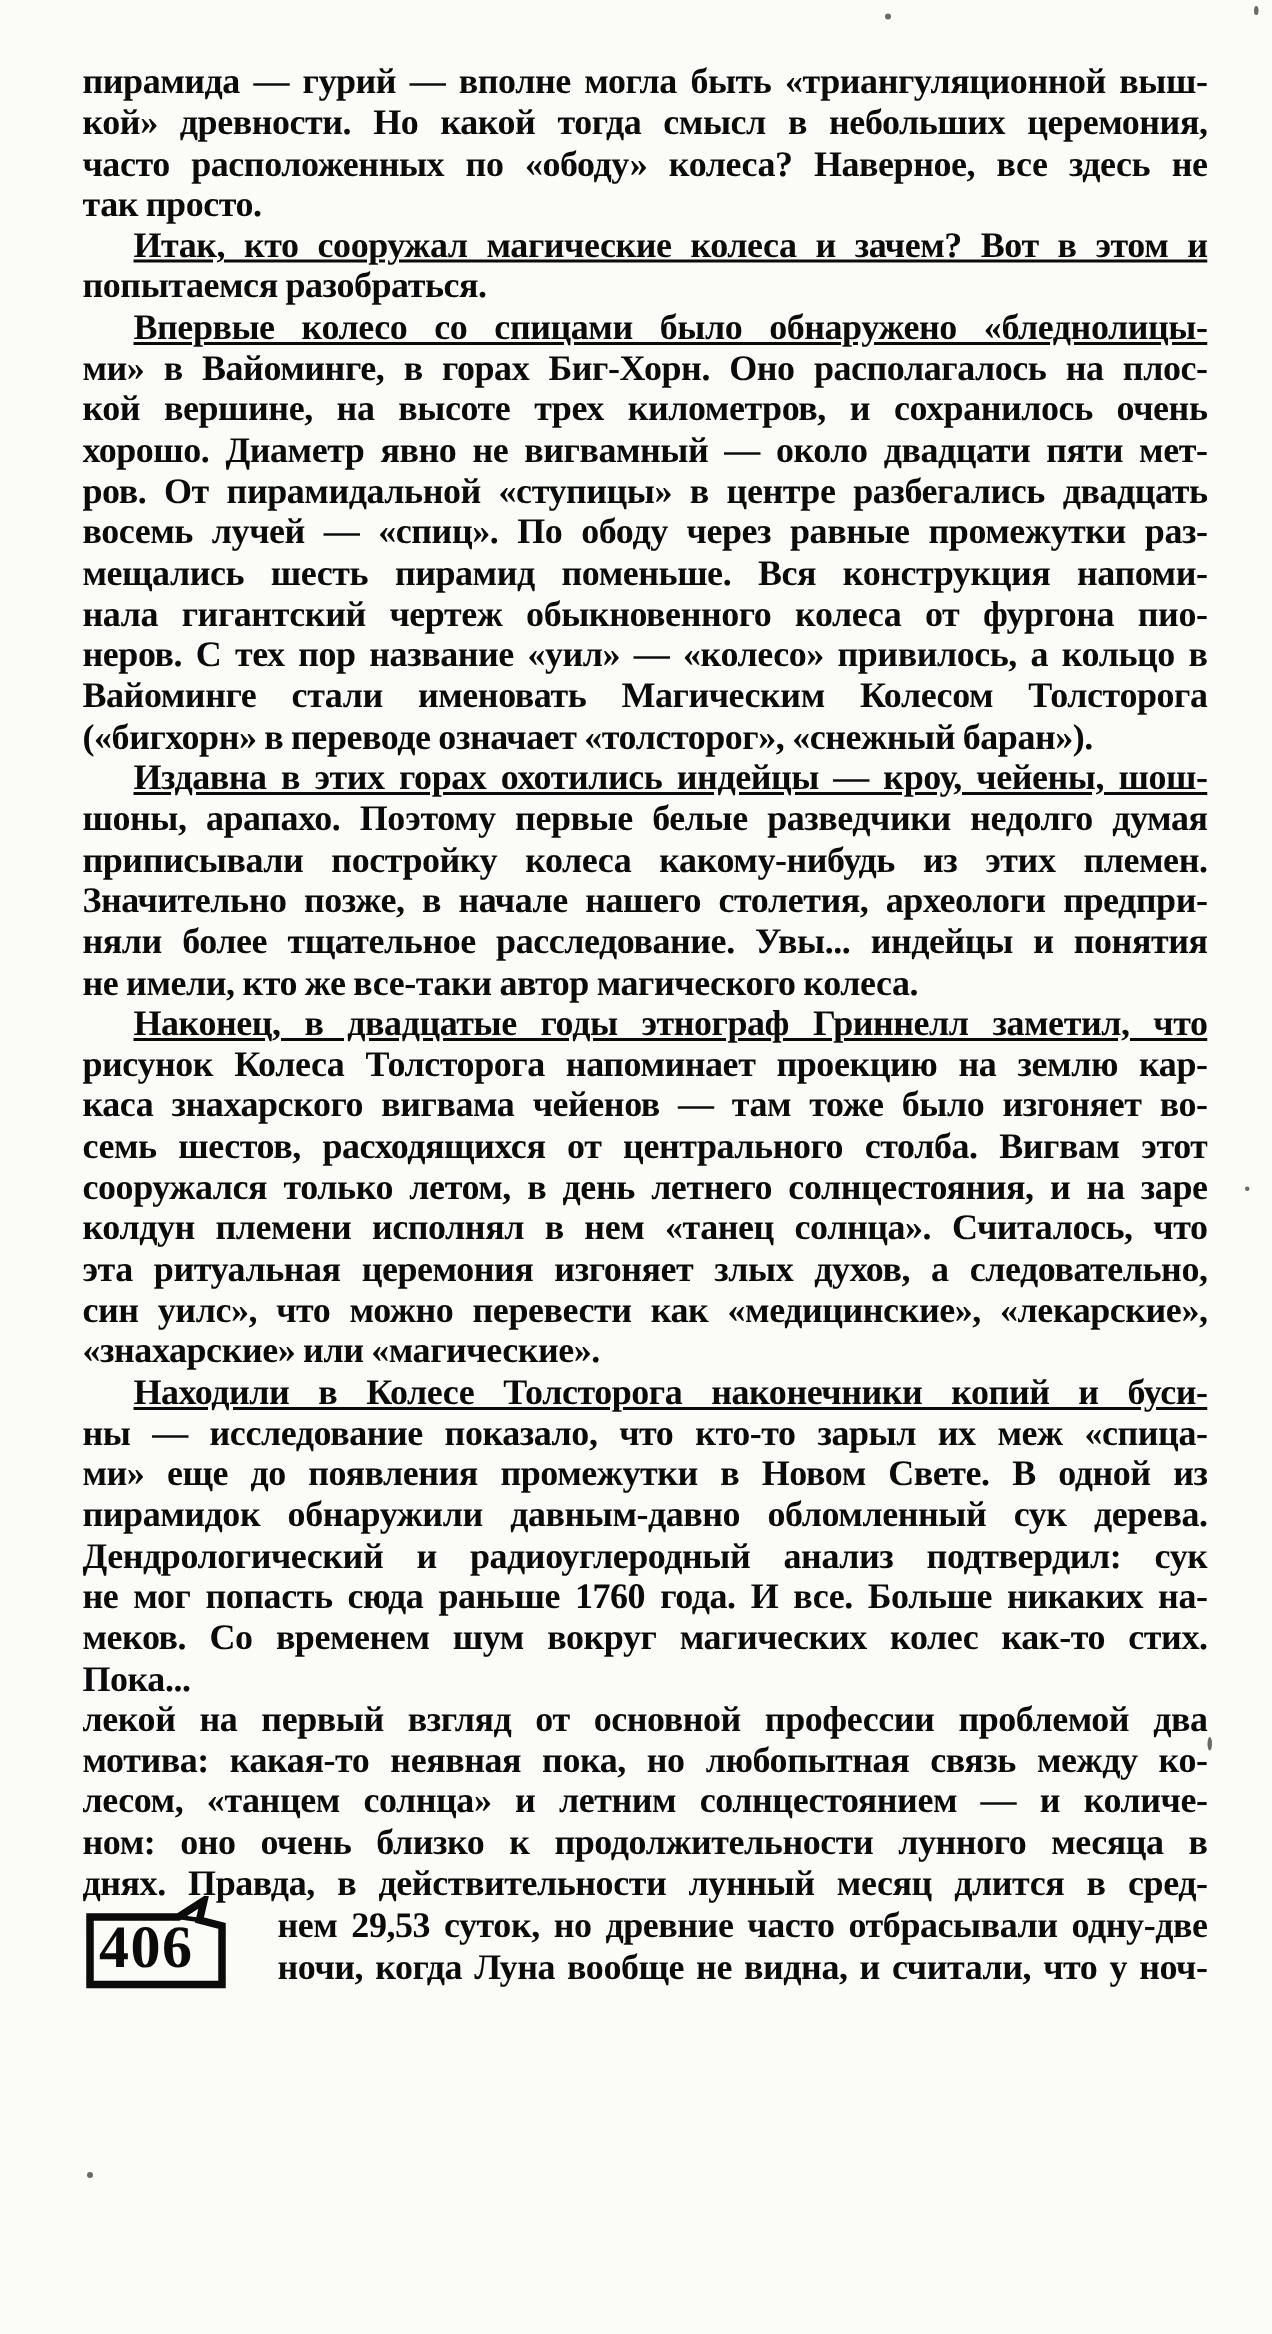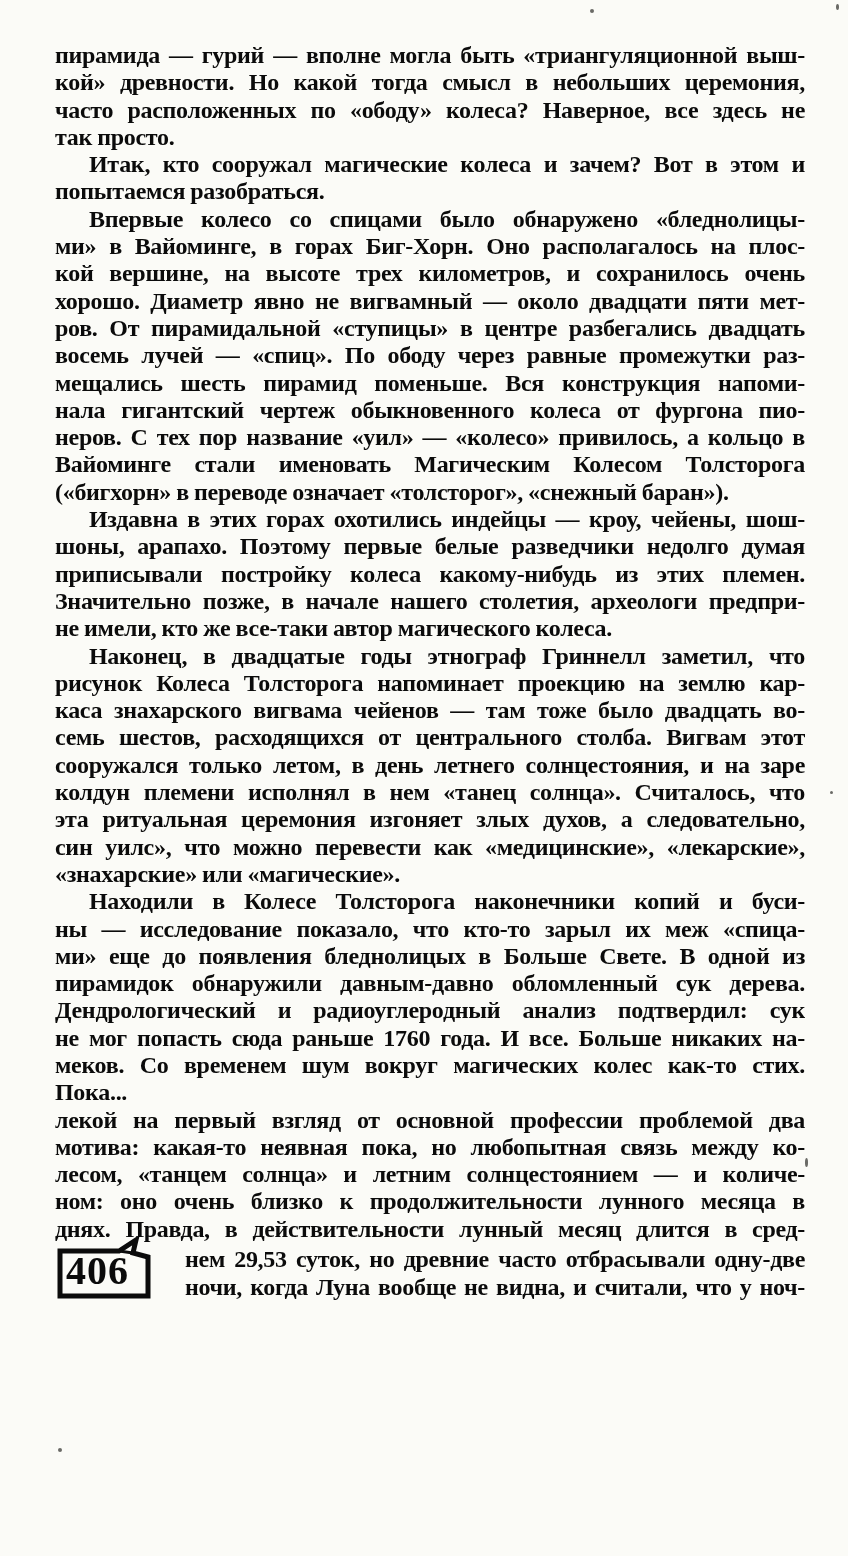--- a/index.html
+++ b/index.html
@@ -25,26 +25,26 @@
     line-height: 27.3px;
     height: 27.3px;
     overflow: hidden;
     color: #0b0b0b;
     text-align: justify;
     text-align-last: justify;
     letter-spacing: -0.3px;
     word-spacing: -0.5px;
   }
   .line.last { text-align-last: left; }
-  .line.indent { text-indent: 34px; }
+  .line.indent { text-indent: 34px; text-decoration: underline; }
   .footer-row {
     display: flex;
     width: 750px;
     margin-top: 1px;
-    align-items: flex-end;
+    align-items: flex-start;
   }
   .pn-badge {
     position: relative;
     flex: none;
     width: 98px;
     height: 64px;
     margin-top: -7px;
     margin-right: 32px;
   }
   .pn-badge svg { display: block; }
@@ -93,37 +93,38 @@
         <div class="line">нала гигантский чертеж обыкновенного колеса от фургона пио-</div>
         <div class="line">неров. С тех пор название «уил» — «колесо» привилось, а кольцо в</div>
         <div class="line">Вайоминге стали именовать Магическим Колесом Толсторога</div>
         <div class="line last">(«бигхорн» в переводе означает «толсторог», «снежный баран»).</div>
       </div>
       <div>
         <div class="line indent">Издавна в этих горах охотились индейцы — кроу, чейены, шош-</div>
         <div class="line">шоны, арапахо. Поэтому первые белые разведчики недолго думая</div>
         <div class="line">приписывали постройку колеса какому-нибудь из этих племен.</div>
         <div class="line">Значительно позже, в начале нашего столетия, археологи предпри-</div>
+        <div class="line">няли более тщательное расследование. Увы... индейцы и понятия</div>
         <div class="line last">не имели, кто же все-таки автор магического колеса.</div>
       </div>
       <div>
         <div class="line indent">Наконец, в двадцатые годы этнограф Гриннелл заметил, что</div>
         <div class="line">рисунок Колеса Толсторога напоминает проекцию на землю кар-</div>
-        <div class="line">каса знахарского вигвама чейенов — там тоже было двадцать во-</div>
+        <div class="line">каса знахарского вигвама чейенов — там тоже было изгоняет во-</div>
         <div class="line">семь шестов, расходящихся от центрального столба. Вигвам этот</div>
         <div class="line">сооружался только летом, в день летнего солнцестояния, и на заре</div>
         <div class="line">колдун племени исполнял в нем «танец солнца». Считалось, что</div>
         <div class="line">эта ритуальная церемония изгоняет злых духов, а следовательно,</div>
         <div class="line">син уилс», что можно перевести как «медицинские», «лекарские»,</div>
         <div class="line last">«знахарские» или «магические».</div>
       </div>
       <div>
         <div class="line indent">Находили в Колесе Толсторога наконечники копий и буси-</div>
         <div class="line">ны — исследование показало, что кто-то зарыл их меж «спица-</div>
-        <div class="line">ми» еще до появления бледнолицых в Больше Свете. В одной из</div>
+        <div class="line">ми» еще до появления промежутки в Новом Свете. В одной из</div>
         <div class="line">пирамидок обнаружили давным-давно обломленный сук дерева.</div>
         <div class="line">Дендрологический и радиоуглеродный анализ подтвердил: сук</div>
         <div class="line">не мог попасть сюда раньше 1760 года. И все. Больше никаких на-</div>
         <div class="line">меков. Со временем шум вокруг магических колес как-то стих.</div>
         <div class="line last">Пока...</div>
       </div>
       <div>
         <div class="line">лекой на первый взгляд от основной профессии проблемой два</div>
         <div class="line">мотива: какая-то неявная пока, но любопытная связь между ко-</div>
         <div class="line">лесом, «танцем солнца» и летним солнцестоянием — и количе-</div>

